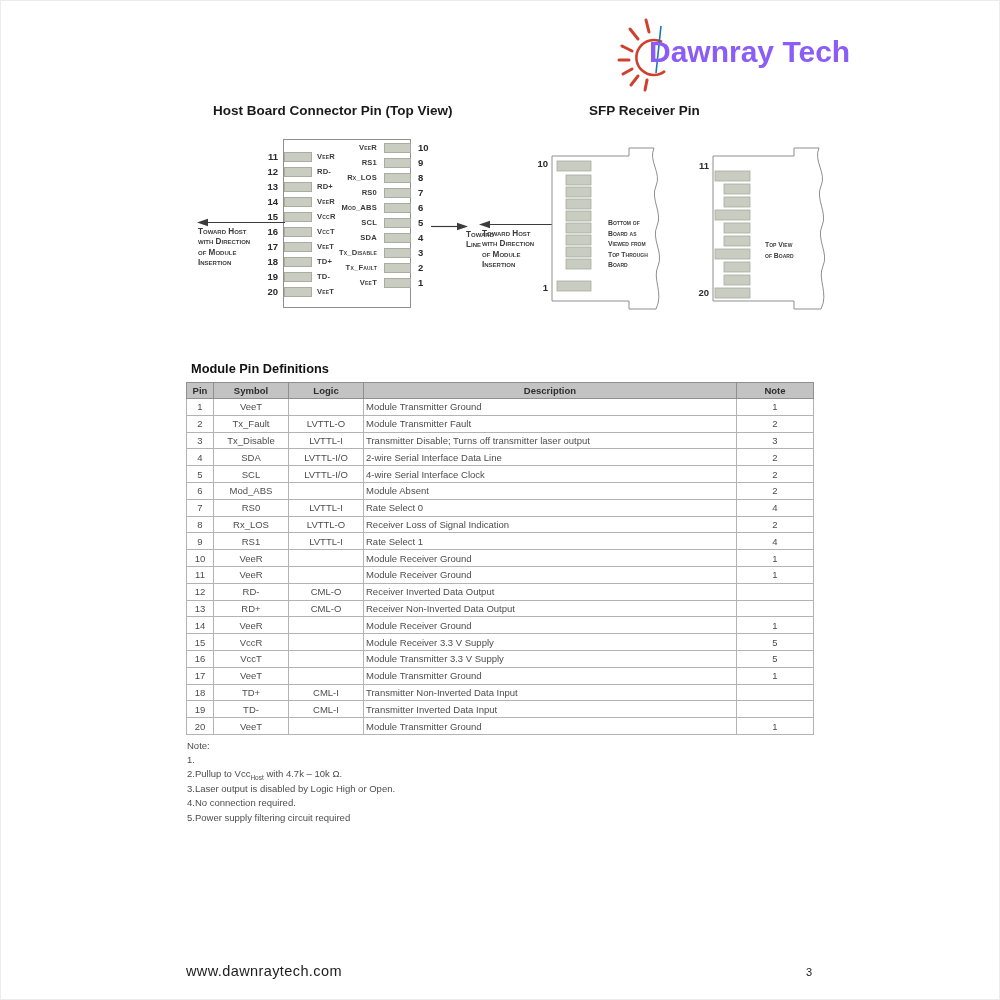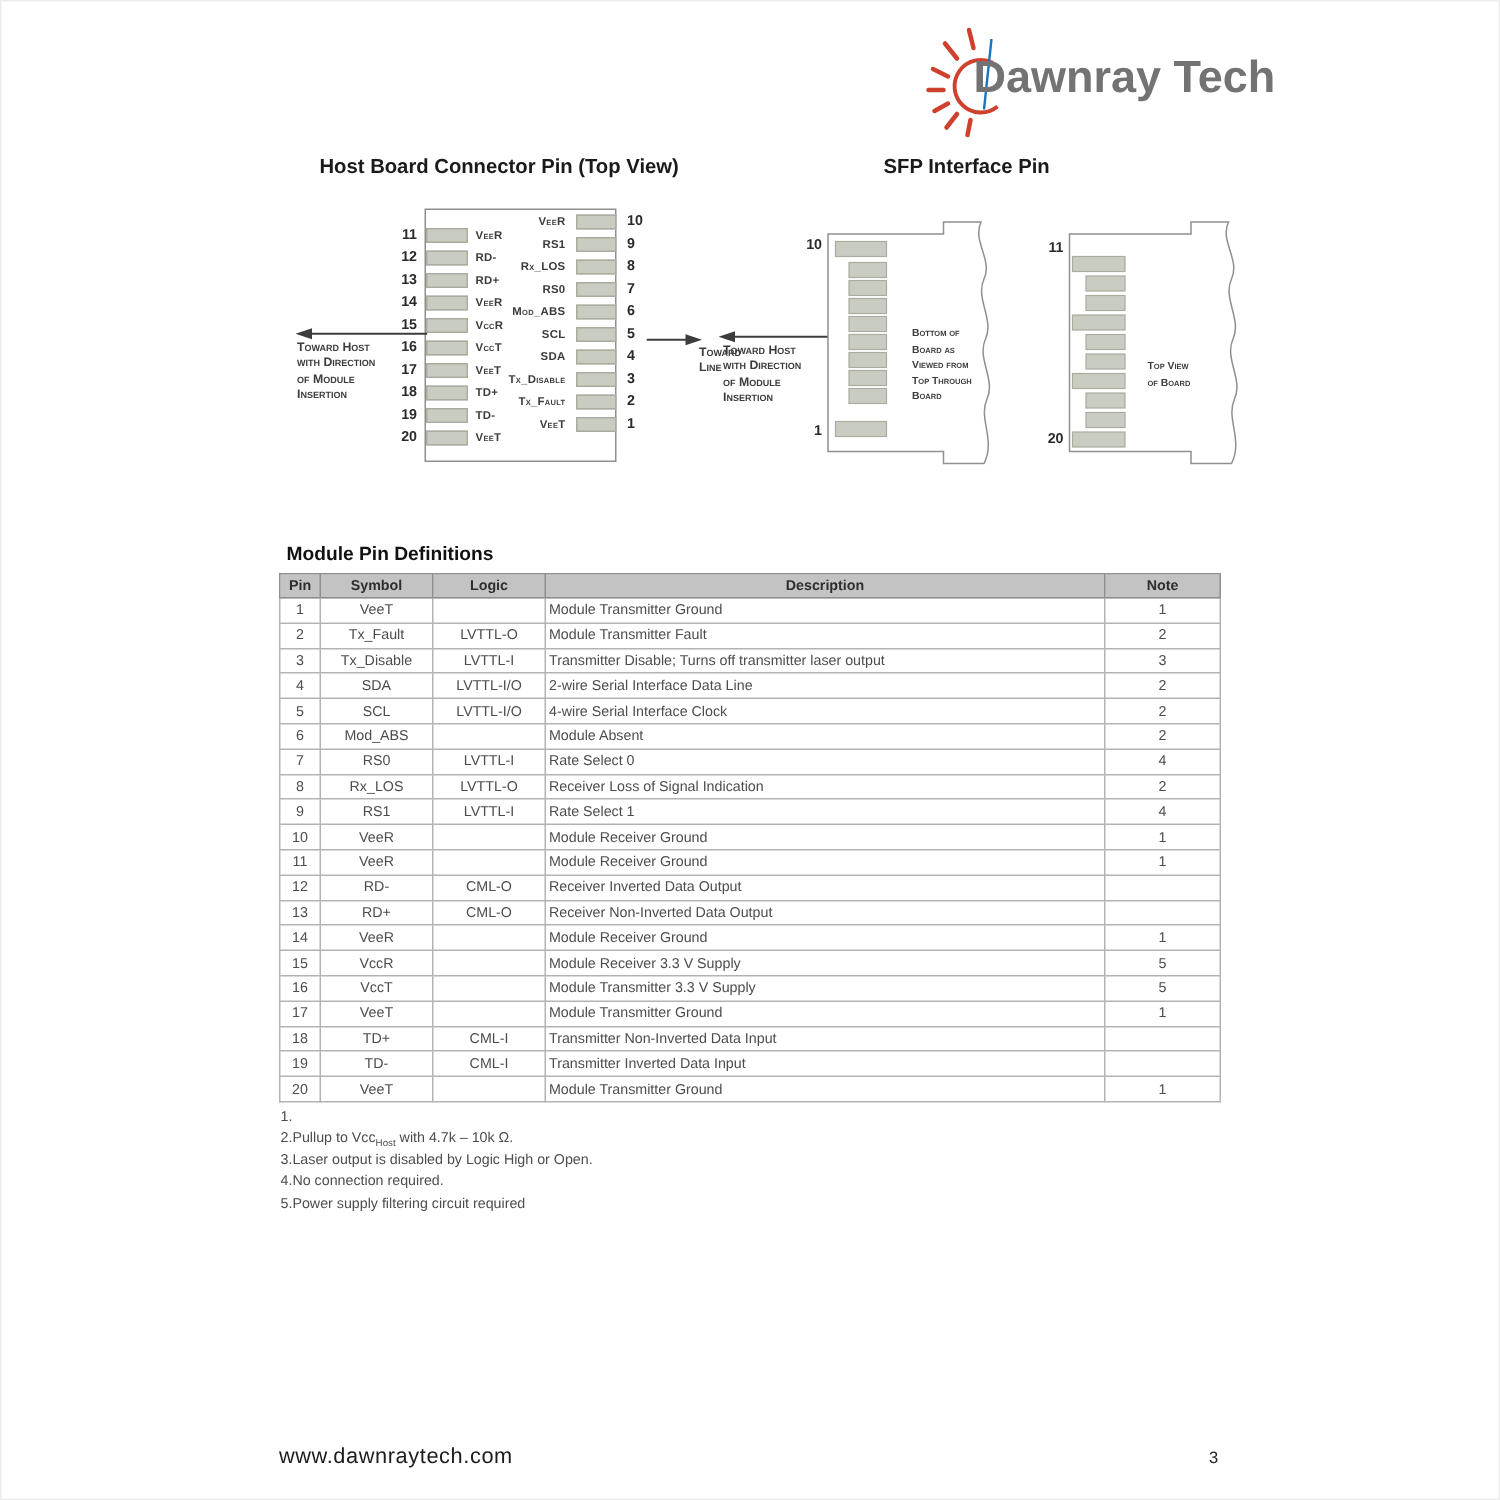--- a/index.html
+++ b/index.html
@@ -40,25 +40,25 @@
         <line x1="14" y1="16" x2="22" y2="26"></line>
         <line x1="6" y1="33" x2="16" y2="38"></line>
         <line x1="3" y1="47" x2="13" y2="47"></line>
         <line x1="7" y1="61" x2="16" y2="56"></line>
         <line x1="15" y1="72" x2="22" y2="63"></line>
         <line x1="29" y1="77" x2="31" y2="67"></line>
       </g>
       <path d="M46,29 A17.5,17.5 0 1 0 49,58" fill="none" stroke="#d0402e" stroke-width="2.6"></path>
       <line x1="40" y1="60" x2="45" y2="13" stroke="#1c75bc" stroke-width="1.6"></line>
     </svg>
-    <div class="abs" style="left:33px;top:22px;font-size:30px;font-weight:bold;color:#737373;white-space:nowrap;">Dawnray Tech</div>
+    <div class="abs" style="left:33px;top:22px;font-size:30px;font-weight:bold;color:#8b5cf6;white-space:nowrap;">Dawnray Tech</div>
   </div>
 
   <div class="abs diag-title" style="left:212px;top:102px;">Host Board Connector Pin (Top View)</div>
-  <div class="abs diag-title" style="left:588px;top:102px;">SFP Interface Pin</div>
+  <div class="abs diag-title" style="left:588px;top:102px;">SFP Receiver Pin</div>
 
   <div class="abs box" style="left:282px;top:138px;width:128px;height:169px;"></div>
   <div id="host-pins">
       <div style="position: absolute; left: 251px; top: 150px; width: 26px; text-align: right; font-size: 9.5px; font-weight: bold; color: rgb(42, 42, 42); line-height: 11px;">11</div>
       <div class="pad" style="position: absolute; left: 283px; top: 151px; width: 28px; height: 10px;"></div>
       <div class="sc pin-label abs" style="position: absolute; left: 316px; top: 151px;">VeeR</div>
       <div style="position: absolute; left: 251px; top: 165px; width: 26px; text-align: right; font-size: 9.5px; font-weight: bold; color: rgb(42, 42, 42); line-height: 11px;">12</div>
       <div class="pad" style="position: absolute; left: 283px; top: 166px; width: 28px; height: 10px;"></div>
       <div class="sc pin-label abs" style="position: absolute; left: 316px; top: 166px;">RD-</div>
       <div style="position: absolute; left: 251px; top: 180px; width: 26px; text-align: right; font-size: 9.5px; font-weight: bold; color: rgb(42, 42, 42); line-height: 11px;">13</div>
@@ -353,20 +353,21 @@
           <td class="c">20</td>
           <td class="c">VeeT</td>
           <td class="c"></td>
           <td class="l">Module Transmitter Ground</td>
           <td class="c">1</td>
         </tr>
       </tbody>
   </table>
 
   <div class="abs notes" style="left:186px;top:737px;width:500px;">
+    <div style="height:15px;line-height:15px;">Note:</div>
     <div id="notes-list">
         <div class="note-row">
           <span>1.</span>
         </div>
         <div class="note-row">
           <span>2.</span>
           <span><span>Pullup to Vcc</span><sub style="font-size: 6.5px;">Host</sub><span> with 4.7k – 10k Ω.</span></span>
         </div>
         <div class="note-row">
           <span>3.</span>

